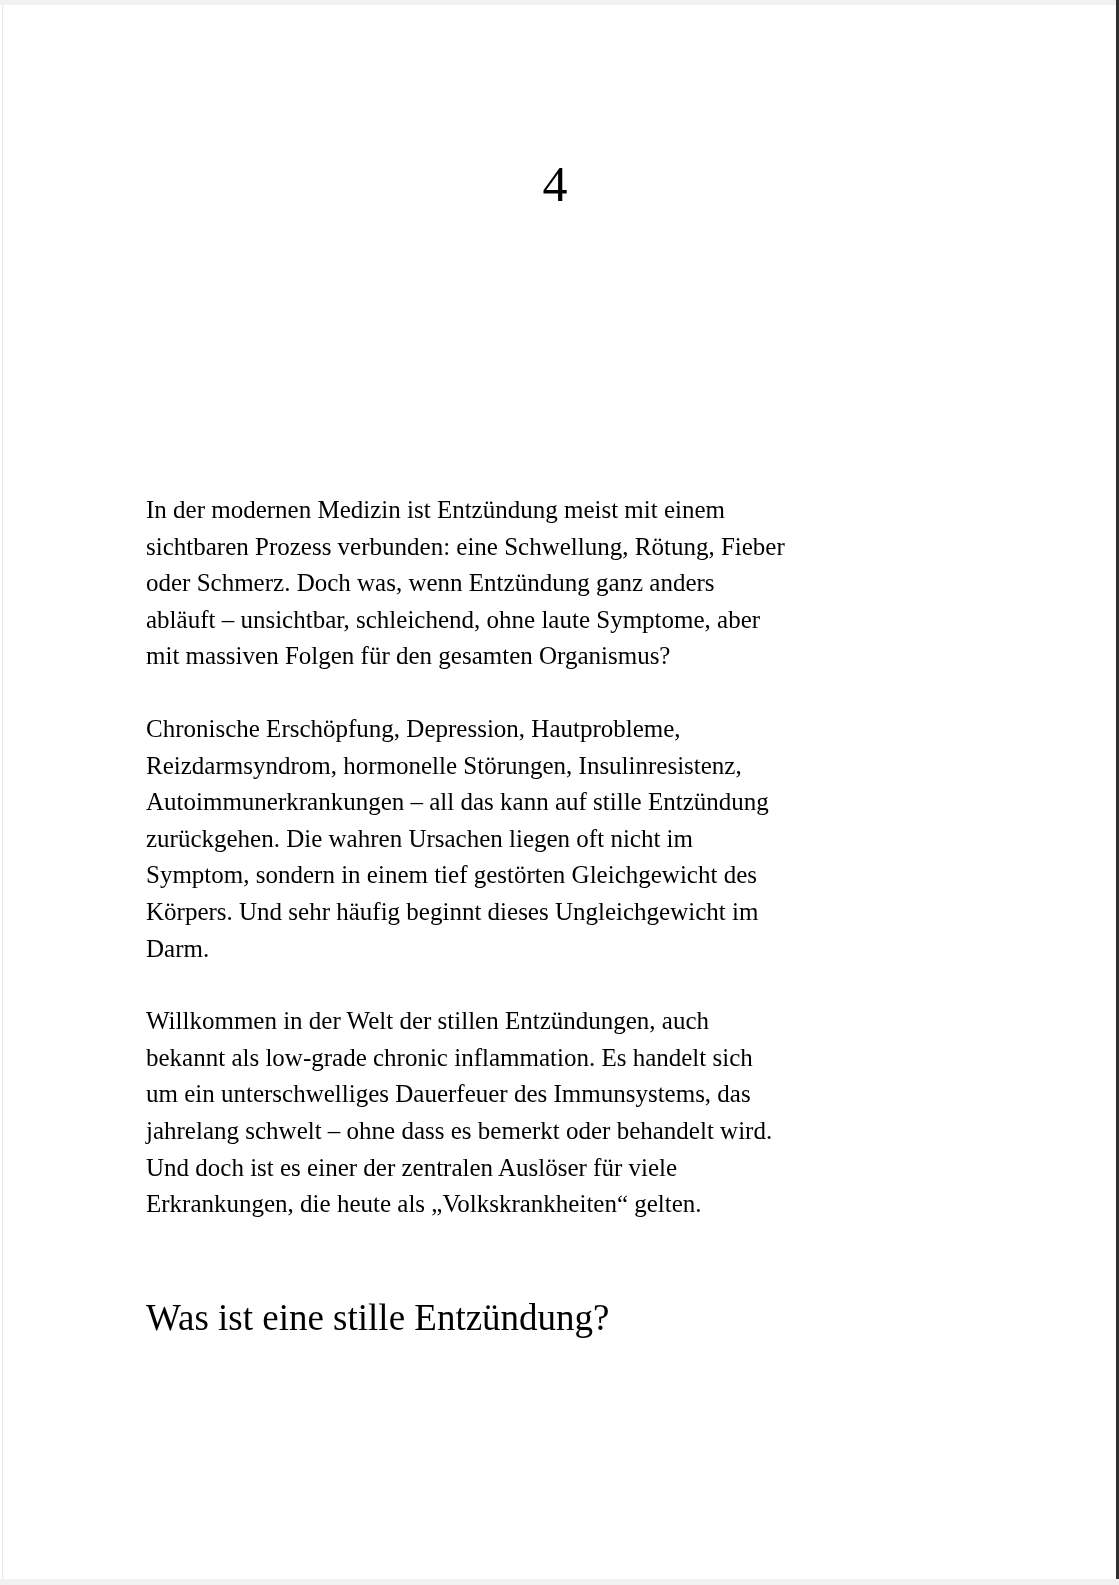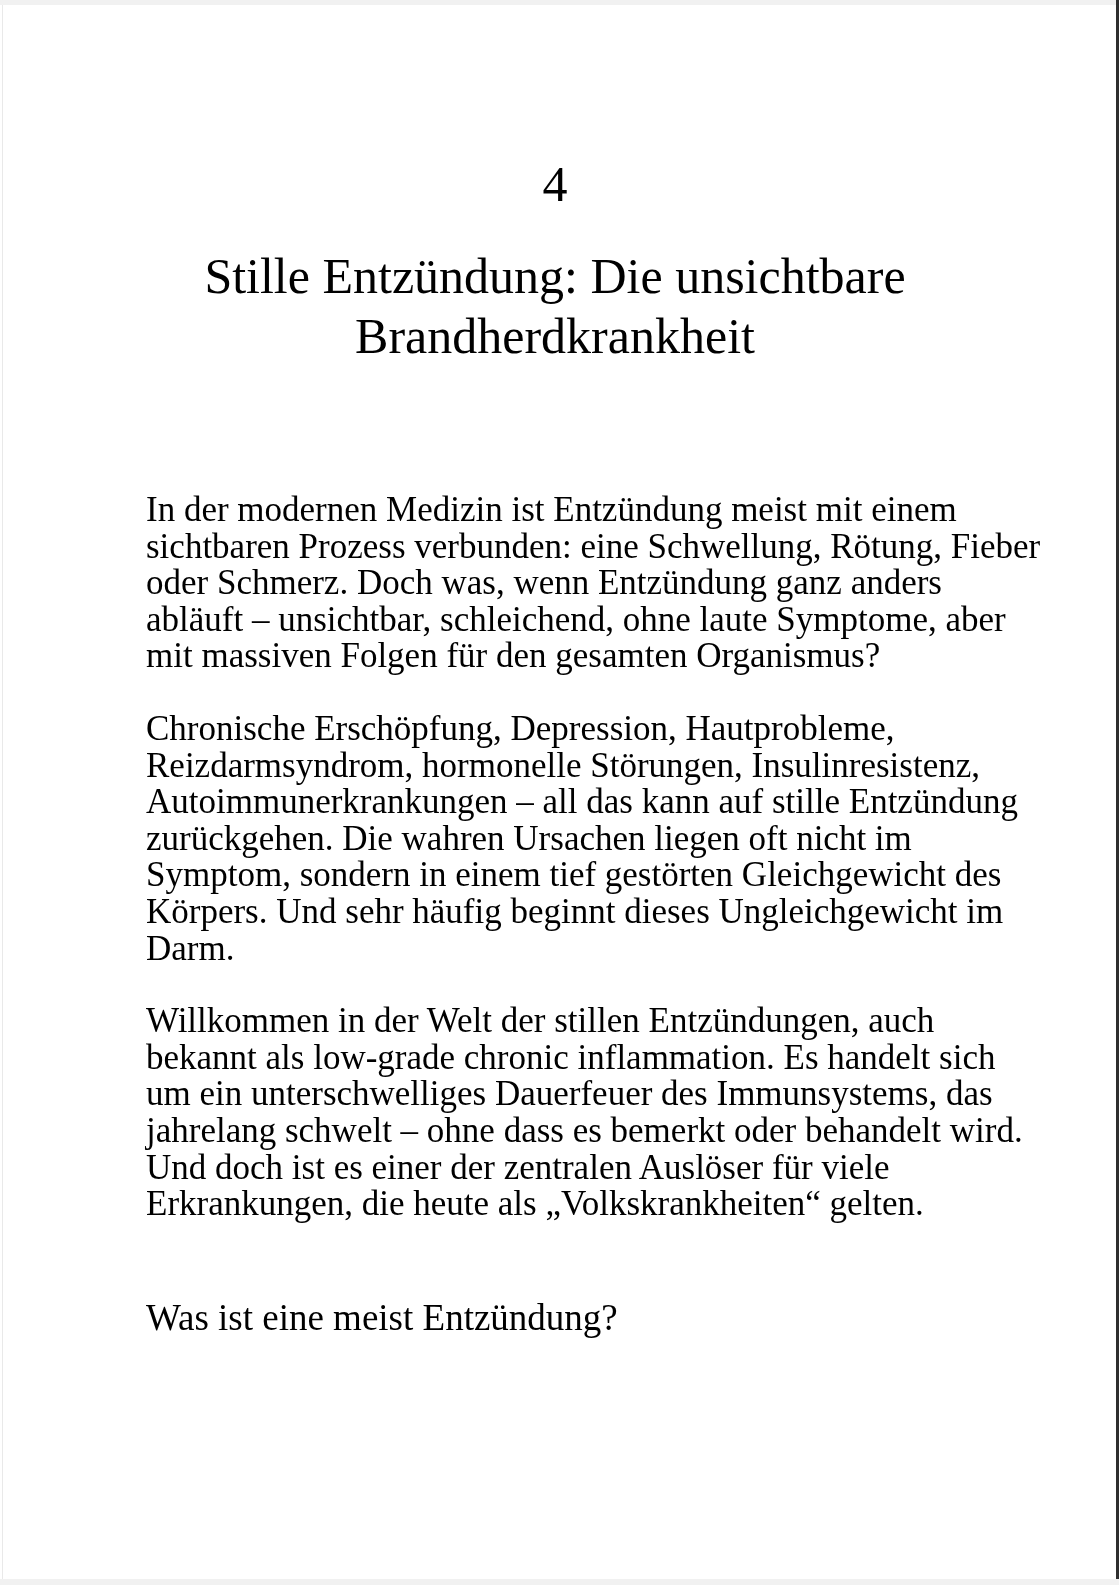--- a/index.html
+++ b/index.html
@@ -66,21 +66,21 @@
     white-space: pre-line;
   }
   .text-column {
     position: absolute;
     top: 492px;
     left: 146px;
     width: 950px;
   }
   .text-column p {
     margin: 0 0 36px 0;
-    font-size: 35px;
+    font-size: 25px;
     line-height: 36.6px;
     white-space: pre-line;
     letter-spacing: 0;
     font-family: Liberation Serif, serif;
   }
   .section-heading {
     position: absolute;
     top: 1297px;
     left: 146px;
     width: 900px;
@@ -95,22 +95,20 @@
 
 <div class="page">
 
   <div class="edge-top"></div>
   <div class="edge-left"></div>
   <div class="edge-right"></div>
   <div class="edge-bottom"></div>
 
   <div class="chapter-number">4</div>
 
-  <h1 class="chapter-title">Stille Entzündung: Die unsichtbare
-Brandherdkrankheit</h1>
 
   <div class="text-column">
     <p>In der modernen Medizin ist Entzündung meist mit einem
 sichtbaren Prozess verbunden: eine Schwellung, Rötung, Fieber
 oder Schmerz. Doch was, wenn Entzündung ganz anders
 abläuft – unsichtbar, schleichend, ohne laute Symptome, aber
 mit massiven Folgen für den gesamten Organismus?</p>
     <p>Chronische Erschöpfung, Depression, Hautprobleme,
 Reizdarmsyndrom, hormonelle Störungen, Insulinresistenz,
 Autoimmunerkrankungen – all das kann auf stille Entzündung
@@ -119,15 +117,15 @@
 Körpers. Und sehr häufig beginnt dieses Ungleichgewicht im
 Darm.</p>
     <p>Willkommen in der Welt der stillen Entzündungen, auch
 bekannt als low-grade chronic inflammation. Es handelt sich
 um ein unterschwelliges Dauerfeuer des Immunsystems, das
 jahrelang schwelt – ohne dass es bemerkt oder behandelt wird.
 Und doch ist es einer der zentralen Auslöser für viele
 Erkrankungen, die heute als „Volkskrankheiten“ gelten.</p>
   </div>
 
-  <h2 class="section-heading">Was ist eine meist Entzündung?</h2>
+  <h2 class="section-heading">Was ist eine stille Entzündung?</h2>
 
 </div>
 
 </body></html>

